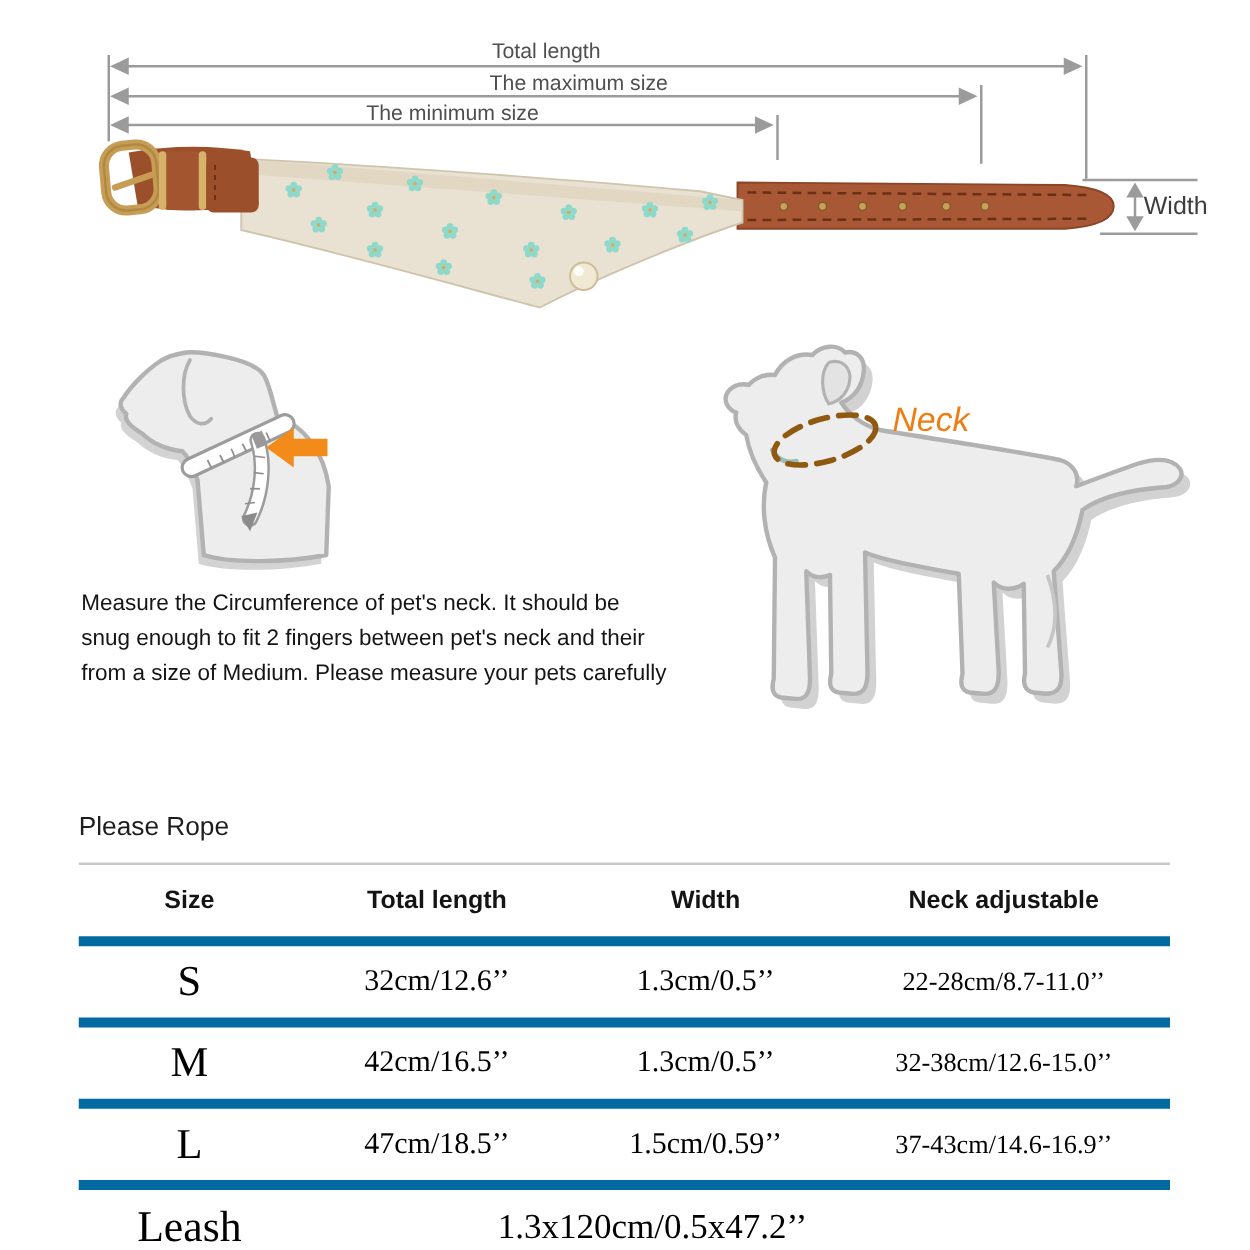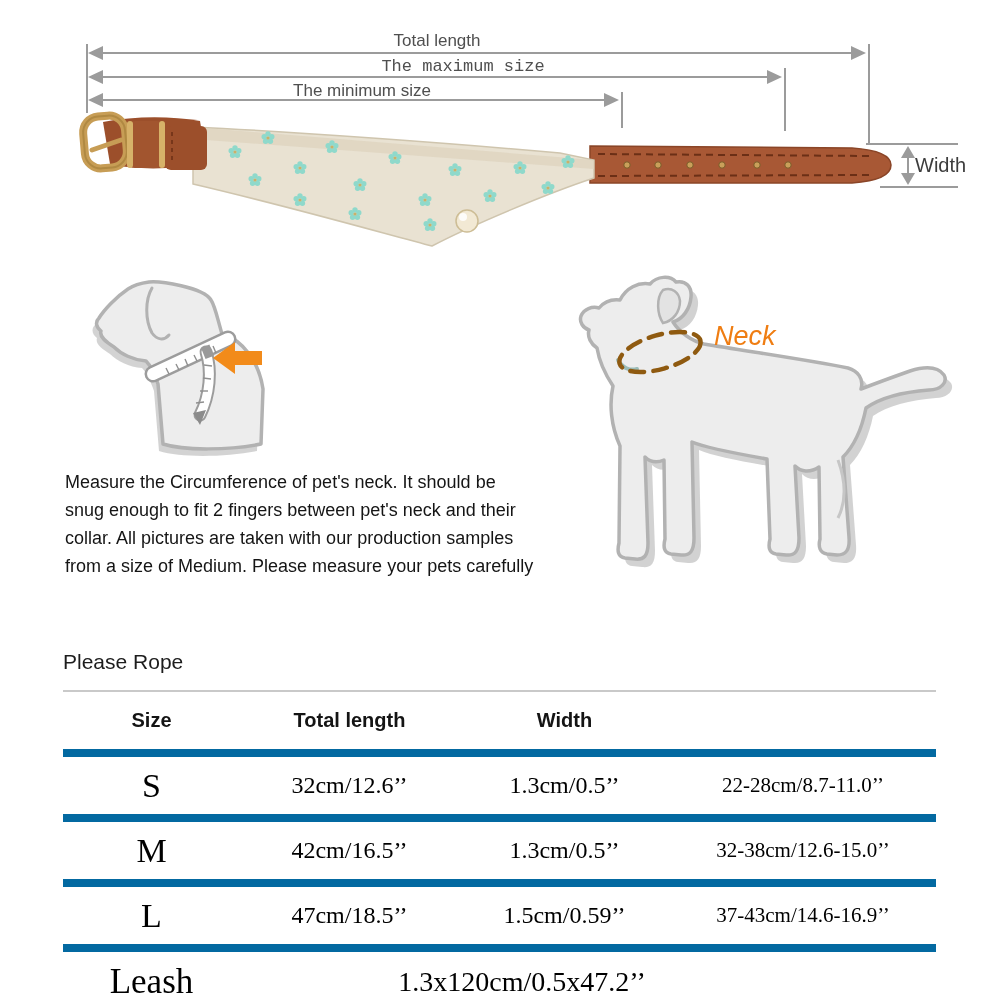--- a/index.html
+++ b/index.html
@@ -155,39 +155,39 @@
       <path d="M 620,300 C 626,288 638,282 650,284 C 657,276 670,275 676,282 C 686,280 692,287 691,297 C 690,309 683,319 673,322 C 680,333 692,341 704,344 C 752,352 808,360 848,368 C 858,371 864,379 861,389 C 874,384 893,377 910,371 C 926,366 938,367 944,375 C 948,382 941,390 929,390 C 903,392 880,398 866,408 C 862,428 854,446 843,457 L 849,537 C 850,550 846,555 837,555 L 827,554 C 820,553 818,547 820,539 L 819,467 C 810,473 801,472 795,466 L 799,538 C 799,551 795,556 786,555 L 776,554 C 769,553 768,547 770,539 L 767,459 C 733,453 706,448 692,442 L 694,538 C 694,551 690,556 681,555 L 671,554 C 664,553 663,547 665,539 L 664,460 C 657,463 650,462 645,457 L 648,543 C 648,556 644,560 635,559 L 625,558 C 618,557 617,551 619,543 L 620,446 C 611,426 609,404 613,386 C 605,374 599,360 597,348 C 591,344 587,337 589,330 C 583,328 579,322 581,316 C 584,309 592,306 599,308 C 604,302 612,299 620,300 Z" transform="translate(7,8)" fill="#c7c7c7" opacity="0.8"></path>
       <path d="M 620,300 C 626,288 638,282 650,284 C 657,276 670,275 676,282 C 686,280 692,287 691,297 C 690,309 683,319 673,322 C 680,333 692,341 704,344 C 752,352 808,360 848,368 C 858,371 864,379 861,389 C 874,384 893,377 910,371 C 926,366 938,367 944,375 C 948,382 941,390 929,390 C 903,392 880,398 866,408 C 862,428 854,446 843,457 L 849,537 C 850,550 846,555 837,555 L 827,554 C 820,553 818,547 820,539 L 819,467 C 810,473 801,472 795,466 L 799,538 C 799,551 795,556 786,555 L 776,554 C 769,553 768,547 770,539 L 767,459 C 733,453 706,448 692,442 L 694,538 C 694,551 690,556 681,555 L 671,554 C 664,553 663,547 665,539 L 664,460 C 657,463 650,462 645,457 L 648,543 C 648,556 644,560 635,559 L 625,558 C 618,557 617,551 619,543 L 620,446 C 611,426 609,404 613,386 C 605,374 599,360 597,348 C 591,344 587,337 589,330 C 583,328 579,322 581,316 C 584,309 592,306 599,308 C 604,302 612,299 620,300 Z" fill="#ededed" stroke="#b2b2b2" stroke-width="3.5" stroke-linejoin="round"></path>
       <path d="M 663,290 C 672,287 679,292 680,301 C 680,312 673,321 663,323 C 657,314 656,298 663,290 Z" fill="#e3e3e3" stroke="#b2b2b2" stroke-width="2.5"></path>
       <path d="M 838,460 C 846,482 846,502 838,518" fill="none" stroke="#c6c6c6" stroke-width="3"></path>
       <path d="M 618,360 C 622,368 630,371 637,369" fill="none" stroke="#9bbcb8" stroke-width="4" stroke-linecap="round"></path>
       <ellipse cx="660" cy="352" rx="42" ry="17" fill="none" stroke="#8f5a10" stroke-width="4.5" stroke-dasharray="14 9" stroke-linecap="round" transform="rotate(-16 660 352)"></ellipse>
     </g>
   </svg>
 
   <div class="dim-label" style="left:437px;top:31px;">Total length</div>
-  <div class="dim-label" style="left:463px;top:57px;font-family:Liberation Mono, monospace;">The maximum size</div>
+  <div class="dim-label" style="left:463px;top:57px;">The maximum size</div>
   <div class="dim-label" style="left:362px;top:81px;">The minimum size</div>
   <div class="width-label" style="left:915px;top:154px;">Width</div>
   <div class="neck-label" style="left:714px;top:321px;font-style:italic;">Neck</div>
 
   <div class="note">
     <div>Measure the Circumference of pet's neck. It should be</div>
     <div>snug enough to fit 2 fingers between pet's neck and their</div>
-    <div>collar. All pictures are taken with our production samples</div>
     <div>from a size of Medium. Please measure your pets carefully</div>
   </div>
 
   <div class="tablewrap">
     <div class="table-title">Please Rope</div>
     <div class="grid">
       <div class="row header">
         <div class="cell">Size</div>
         <div class="cell">Total length</div>
         <div class="cell">Width</div>
+        <div class="cell">Neck adjustable</div>
       </div>
       <div class="row body">
         <div class="cell size-cell">S</div>
         <div class="cell val-cell">32cm/12.6’’</div>
         <div class="cell val-cell">1.3cm/0.5’’</div>
         <div class="cell neck-cell">22-28cm/8.7-11.0’’</div>
       </div>
       <div class="row body">
         <div class="cell size-cell">M</div>
         <div class="cell val-cell">42cm/16.5’’</div>

